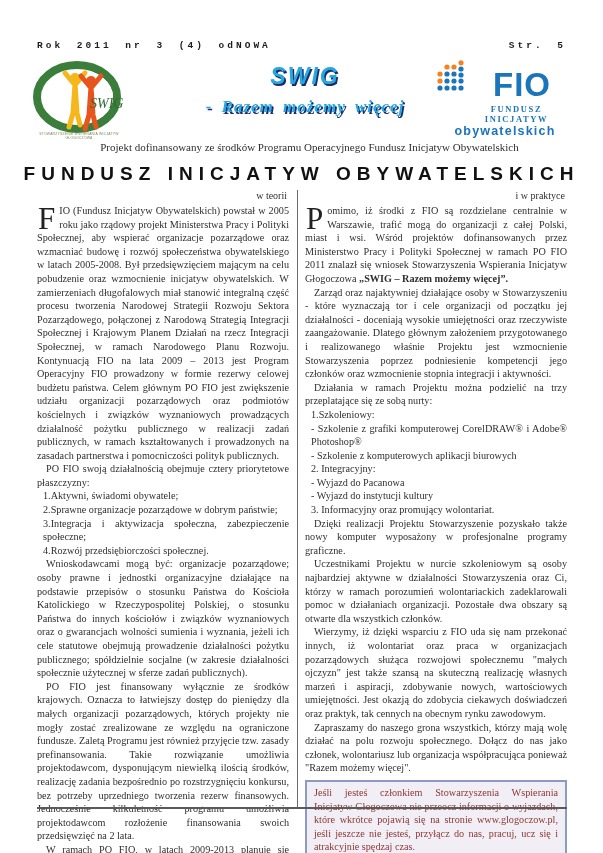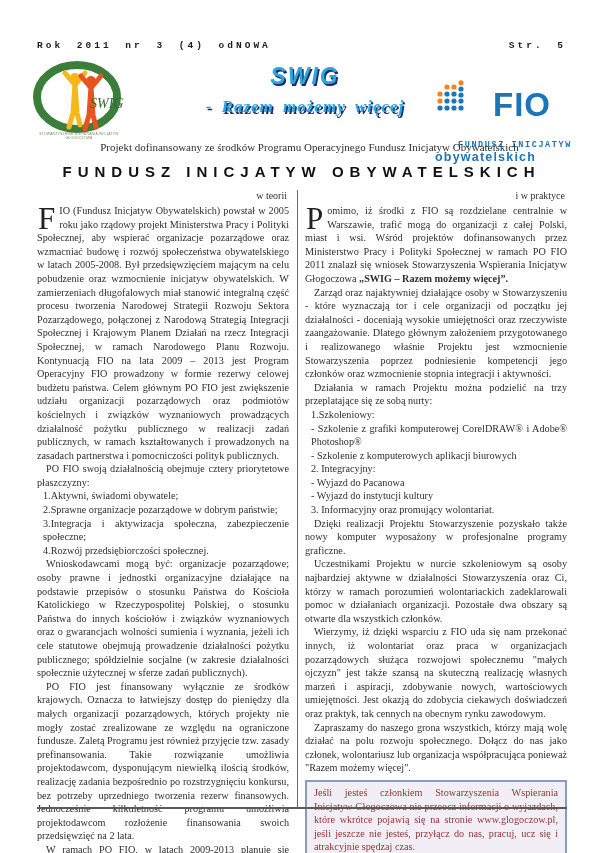--- a/index.html
+++ b/index.html
@@ -20,41 +20,41 @@
     position:absolute;left:33px;top:132px;width:92px;text-align:center;
     font-family:"Liberation Sans", sans-serif;font-size:3.4px;color:#7a8a5a;letter-spacing:.2px;
   }
   .mtitle{
     position:absolute;left:150px;top:63px;width:310px;text-align:center;
     font-family:"Liberation Sans", sans-serif;font-weight:bold;font-style:italic;
     color:#29a8df;
   }
   .mtitle .l1{font-size:23px;letter-spacing:2px;text-shadow:1.6px 1.6px 0 #1b2d6e;}
   .mtitle .l2{font-size:17px;letter-spacing:1px;margin-top:7px;word-spacing:4px;text-shadow:1.6px 1.6px 0 #1b2d6e;font-family:Liberation Serif, serif;}
-  .fiologo{position:absolute;right:28px;top:80px;width:140px;text-align:left;}
+  .fiologo{position:absolute;right:28px;top:60px;width:140px;text-align:center;}
   .fiorow{display:flex;align-items:flex-end;}
   .fioacr{
     font-family:"Liberation Sans", sans-serif;font-weight:bold;font-size:33px;line-height:30px;
     color:#1b75bb;letter-spacing:1px;margin-left:6px;
   }
   .fiocap1{
-    font-family:Liberation Mono, monospace;font-weight:bold;font-size:8.5px;letter-spacing:1.6px;
-    color:#1b75bb;margin-top:20px;padding-left:23px;
+    font-family:Liberation Serif, serif;font-weight:bold;font-size:8.5px;letter-spacing:1.6px;
+    color:#1b75bb;margin-top:4px;padding-left:23px;
   }
   .fiocap2{
     font-family:"Liberation Sans", sans-serif;font-weight:bold;font-size:12.5px;letter-spacing:1.2px;
     color:#1b75bb;margin-top:0px;
   }
   .subtitle{
     position:absolute;top:141px;left:8px;width:603px;text-align:center;
     font-size:11px;color:#2e2e2e;
   }
   .mainheading{
     position:absolute;top:163px;left:0;width:603px;text-align:center;
-    font-family:"Liberation Sans", sans-serif;font-weight:bold;font-size:15px;
+    font-family:"Liberation Sans", sans-serif;font-weight:bold;font-size:19px;
     letter-spacing:6px;color:#111;
   }
   
   .cols{position:absolute;top:190px;left:37px;width:530px;display:flex;}
   .colL{width:252px;}
   .colR{width:262px;margin-left:16px;}
   .divider{position:absolute;left:297px;top:190px;height:618px;width:1px;background:#6b6b6b;}
   .kicker{font-size:10px;text-align:right;margin:0 2px 3px 0;}
   .para{margin:0;font-size:10.2px;line-height:13.6px;text-align:justify;}
   .para.ind{text-indent:9px;}

